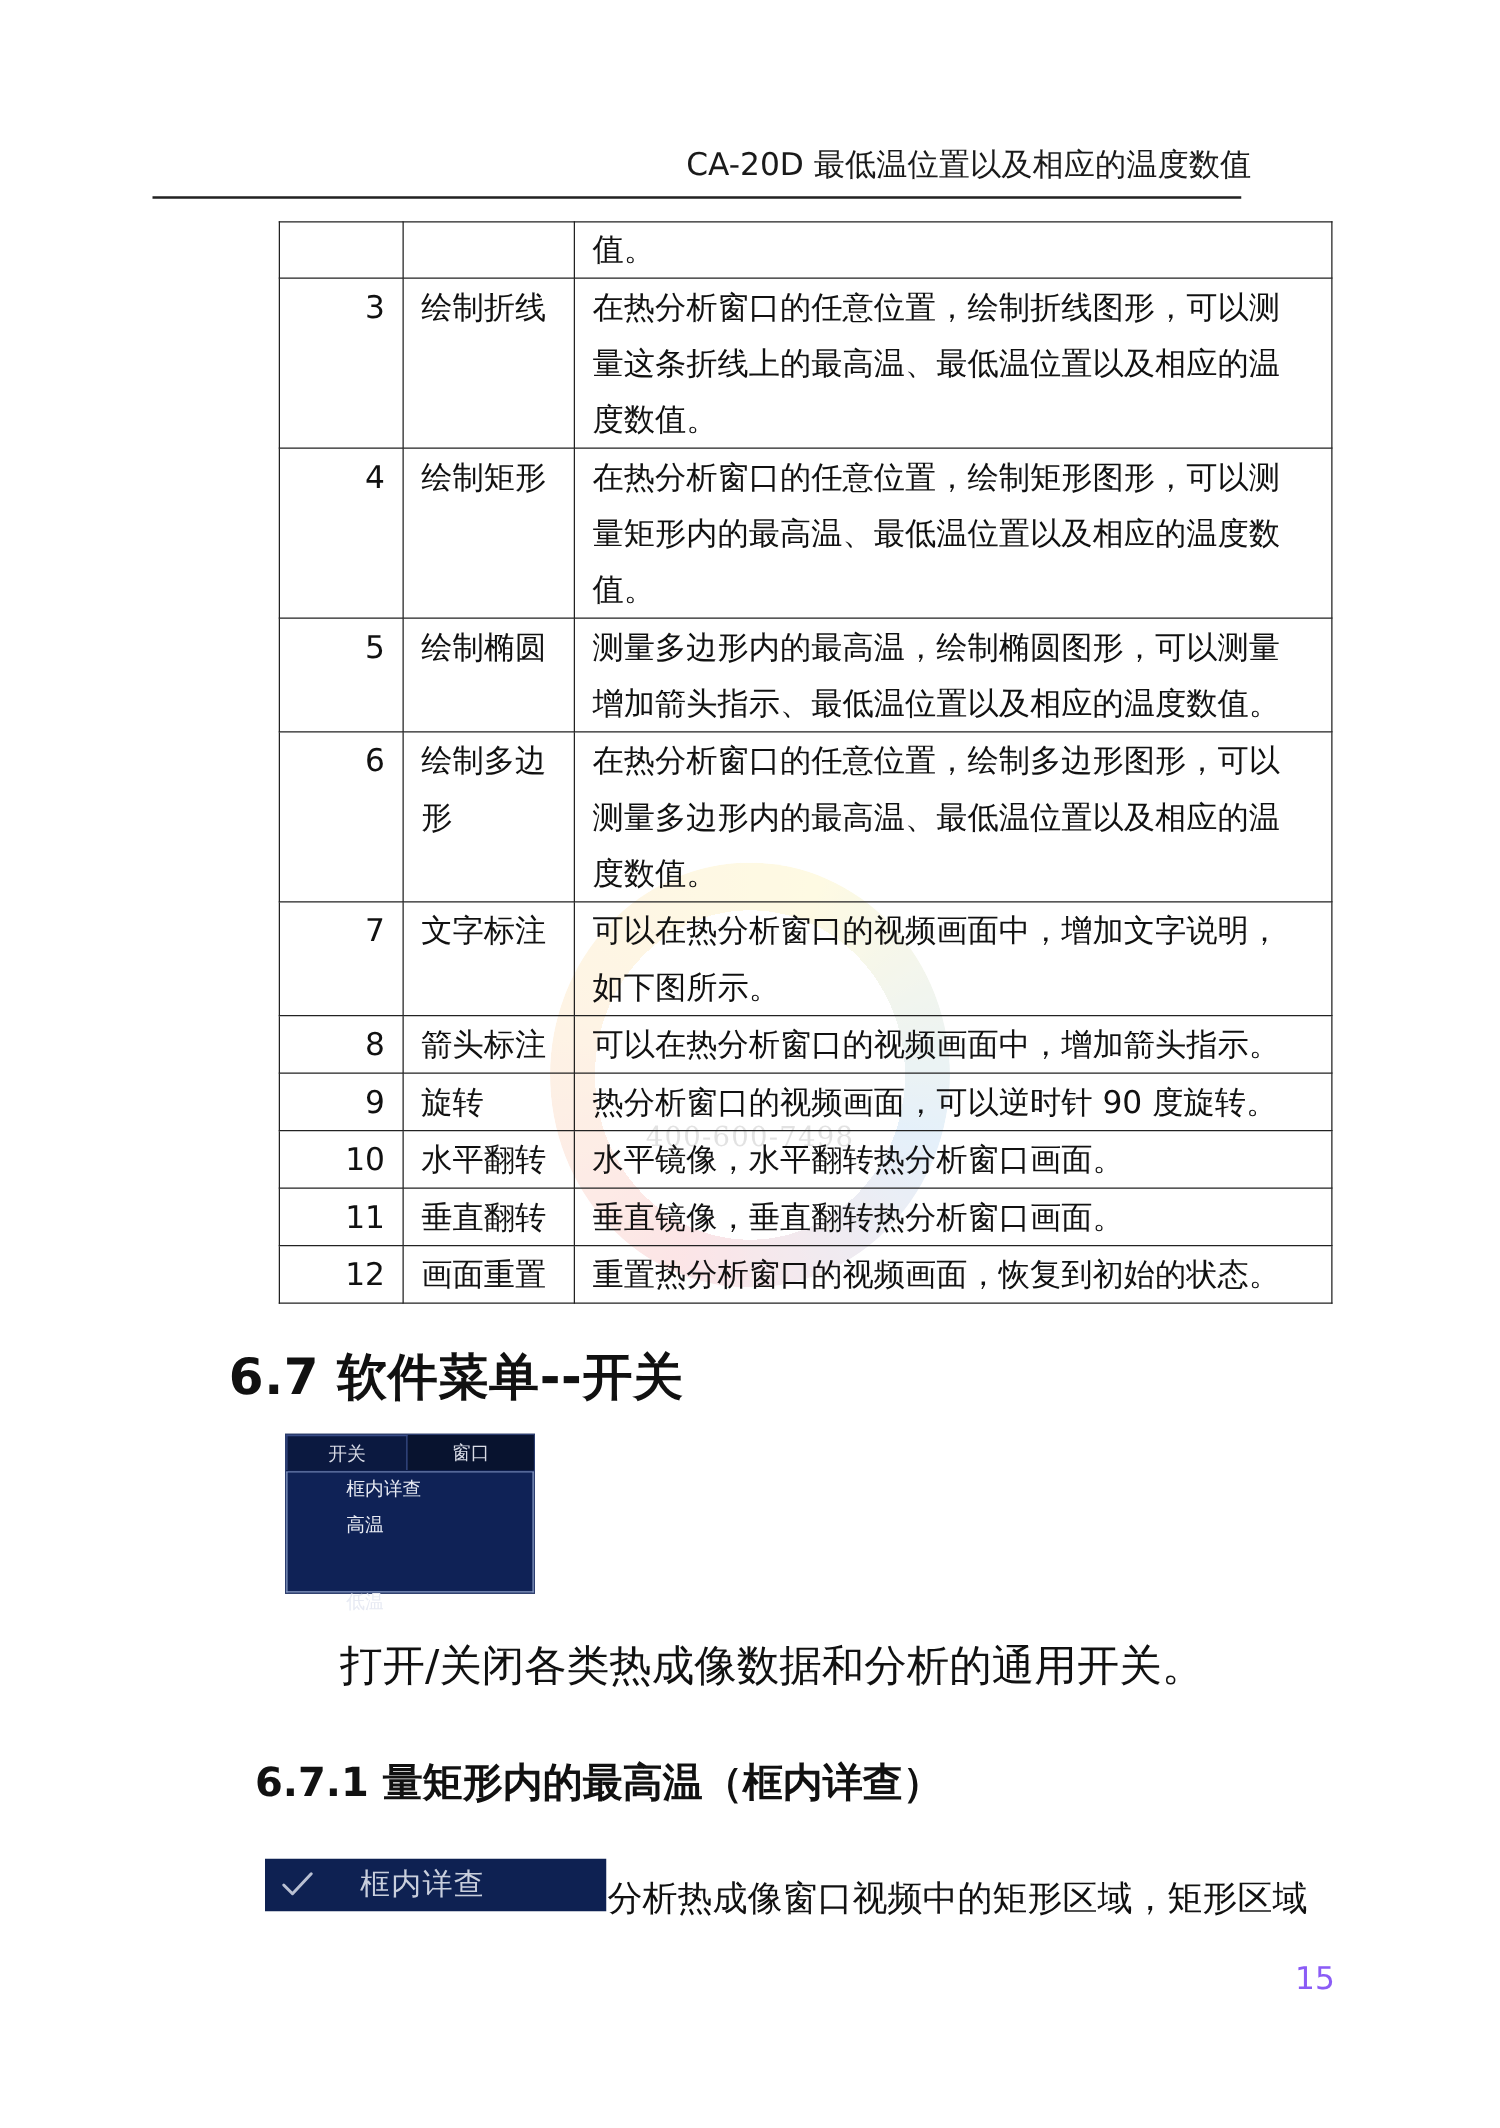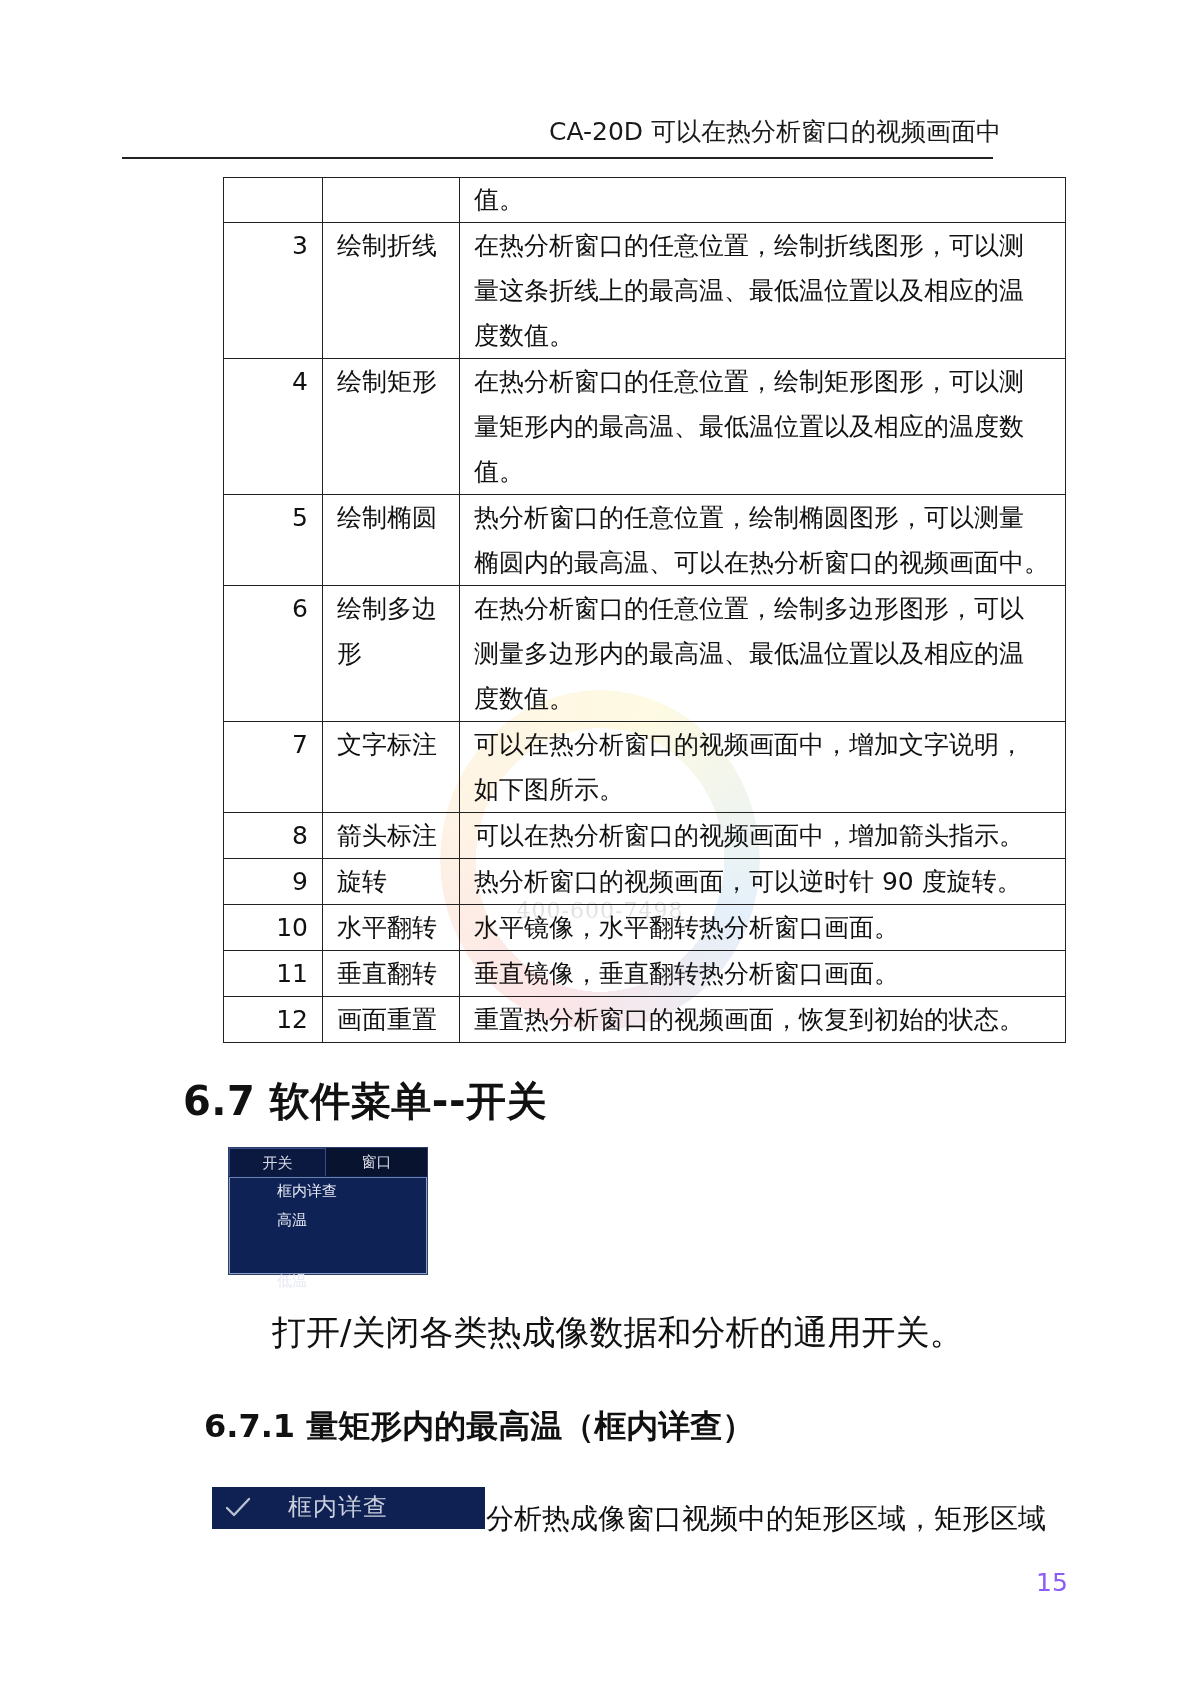--- a/index.html
+++ b/index.html
@@ -46,21 +46,21 @@
     .check-icon { position: absolute; left: 12px; top: 8px; width: 28px; height: 24px; }
     .check-label { position: absolute; left: 76px; top: 4px; font-size: 24px; color: #c9cfdd; white-space: nowrap; letter-spacing: 1px; }
 
     .desc-line { position: absolute; left: 486px; top: 1500px; font-size: 28px; color: #111; white-space: nowrap; }
 
     .page-number { position: absolute; left: 1036px; top: 1568px; font-size: 25px; color: #8b5cf6; }
   </style>
 </head>
 <body>
 
-<div class="header-title">CA-20D 可以在热分析窗口的视频画面中</div>
+<div class="header-title">CA-20D 最低温位置以及相应的温度数值</div>
 <div class="header-rule"></div>
 
 <div class="watermark">
   <div class="ring"></div>
   <div class="wm-text wm-phone">400-600-7498</div>
 </div>
 
 <table class="func-table">
   <tbody>
     <tr class="first">
@@ -101,22 +101,22 @@
       </td>
     </tr>
     <tr>
       <td class="num">
           <div>5</div>
         </td>
       <td class="name">
           <div>绘制椭圆</div>
         </td>
       <td class="desc">
-        <div>热分析窗口的任意位置，绘制椭圆图形，可以测量</div>
-          <div>椭圆内的最高温、可以在热分析窗口的视频画面中。</div>
+        <div>测量多边形内的最高温，绘制椭圆图形，可以测量</div>
+          <div>增加箭头指示、最低温位置以及相应的温度数值。</div>
       </td>
     </tr>
     <tr>
       <td class="num">
           <div>6</div>
         </td>
       <td class="name">
         <div>绘制多边</div>
           <div>形</div>
       </td>

